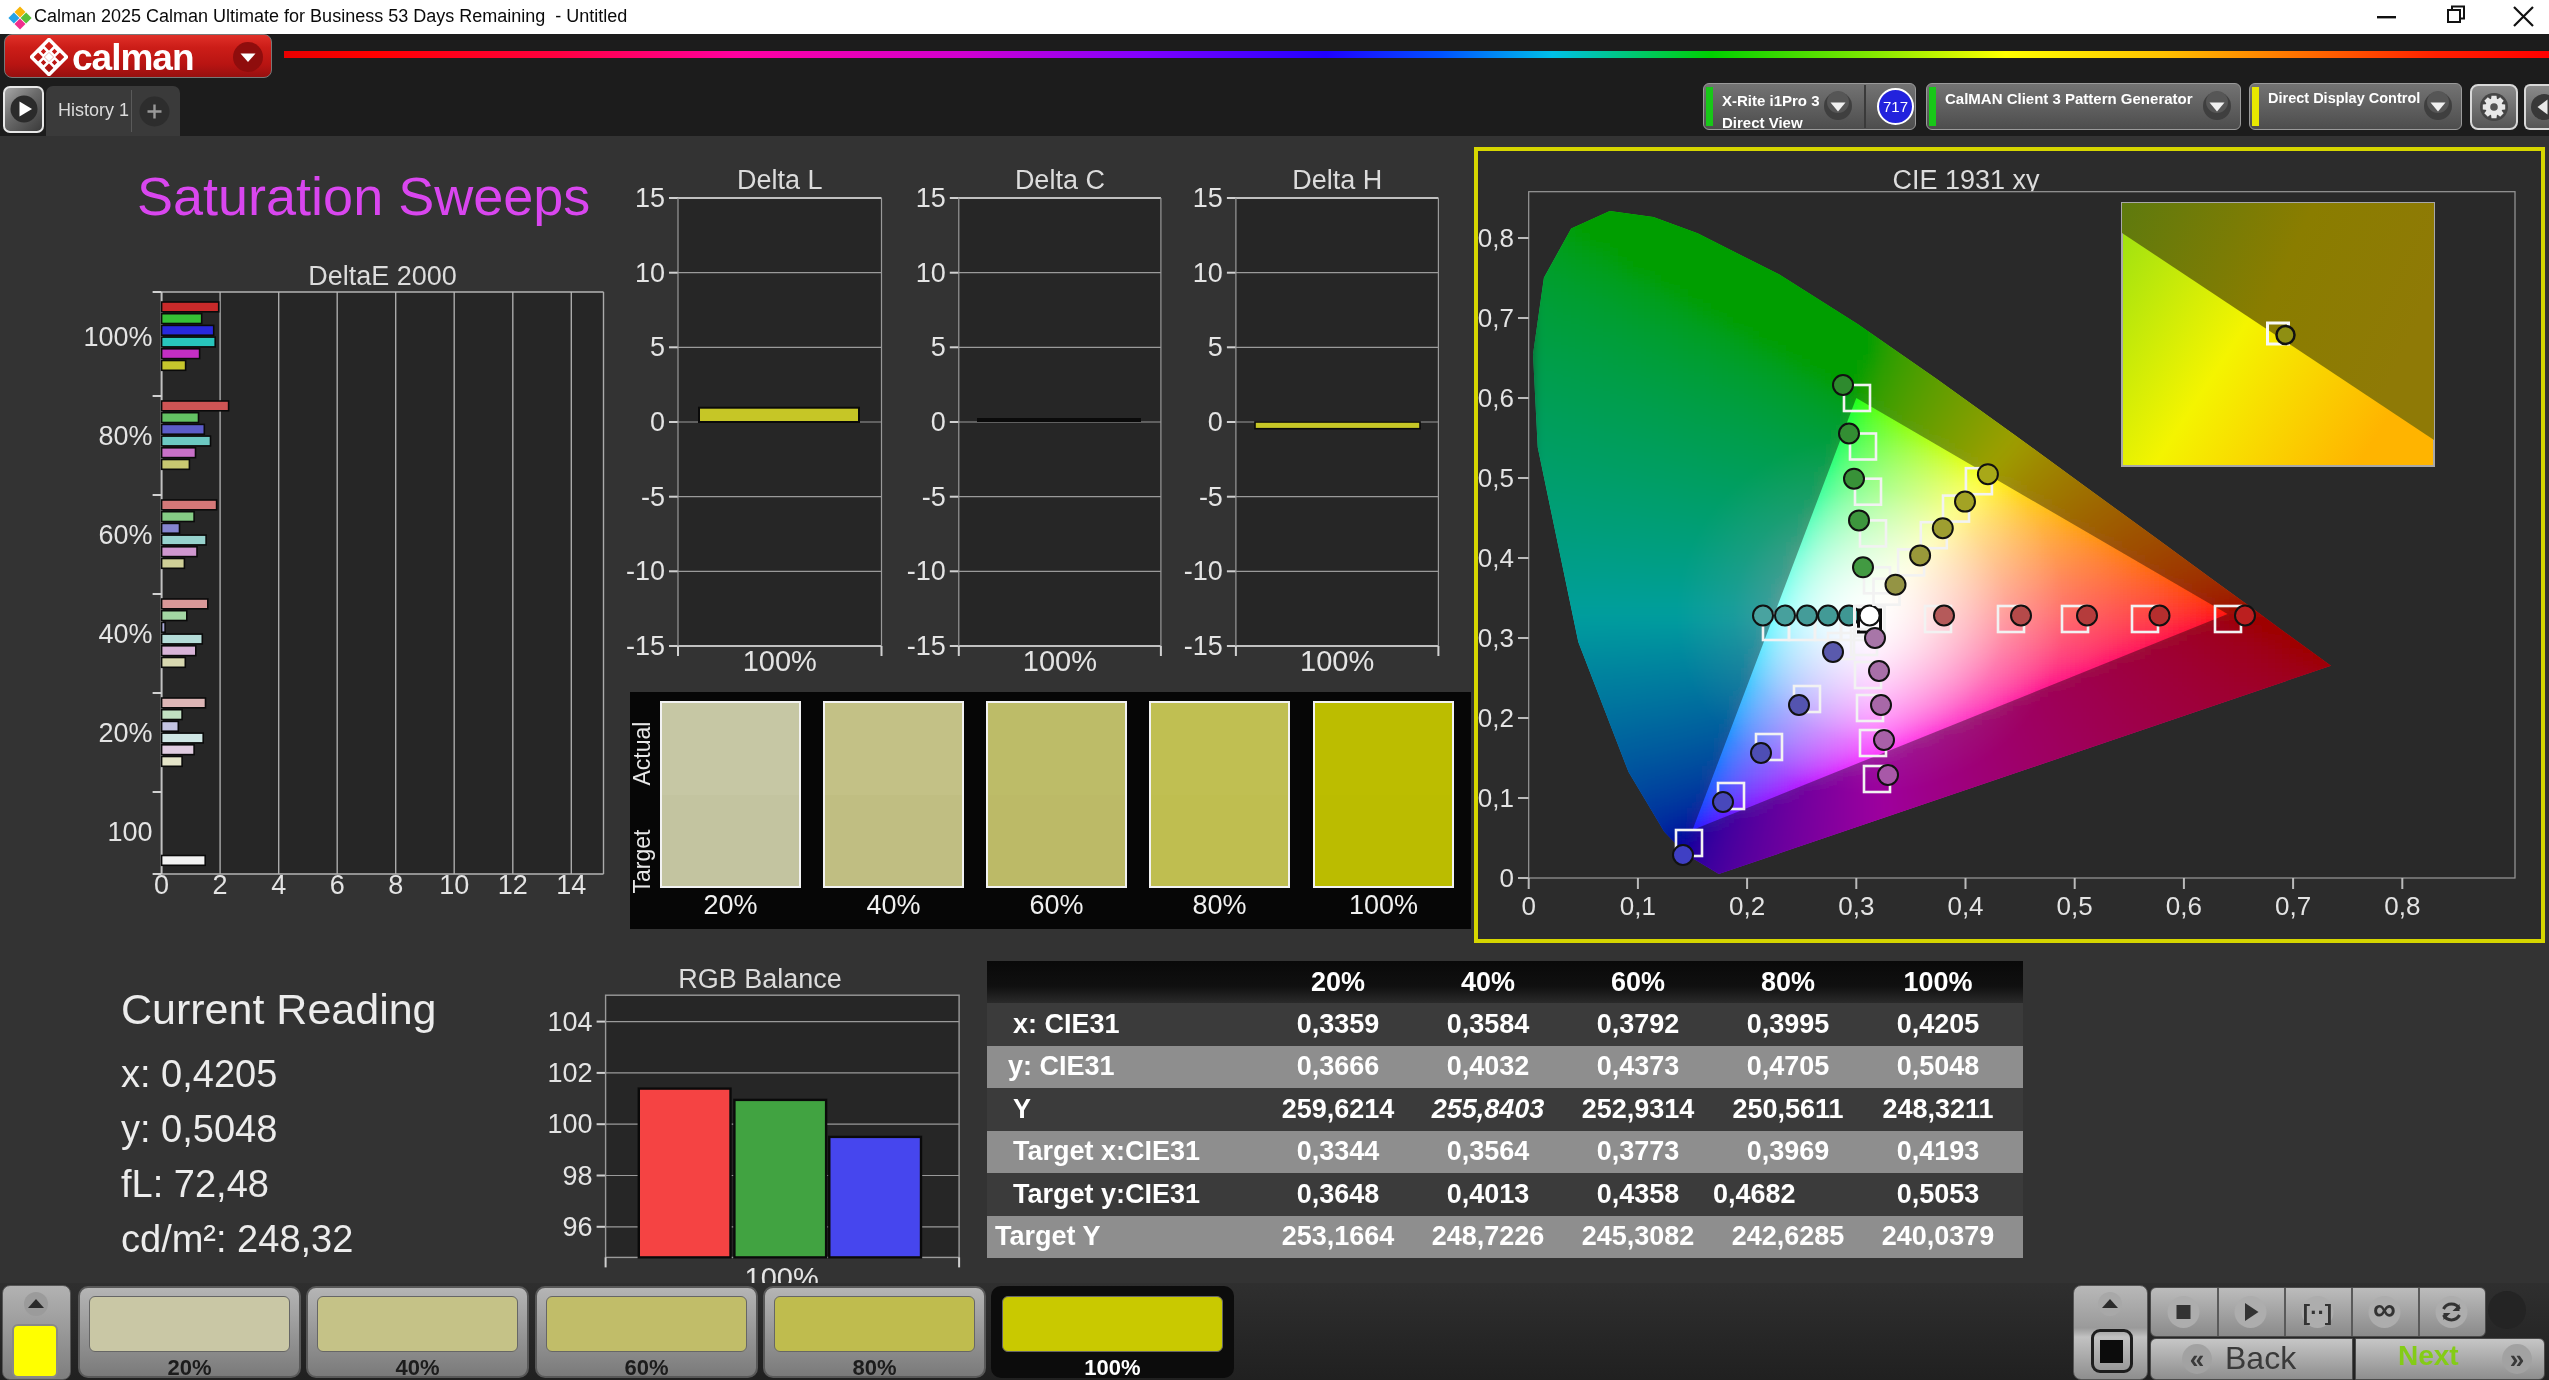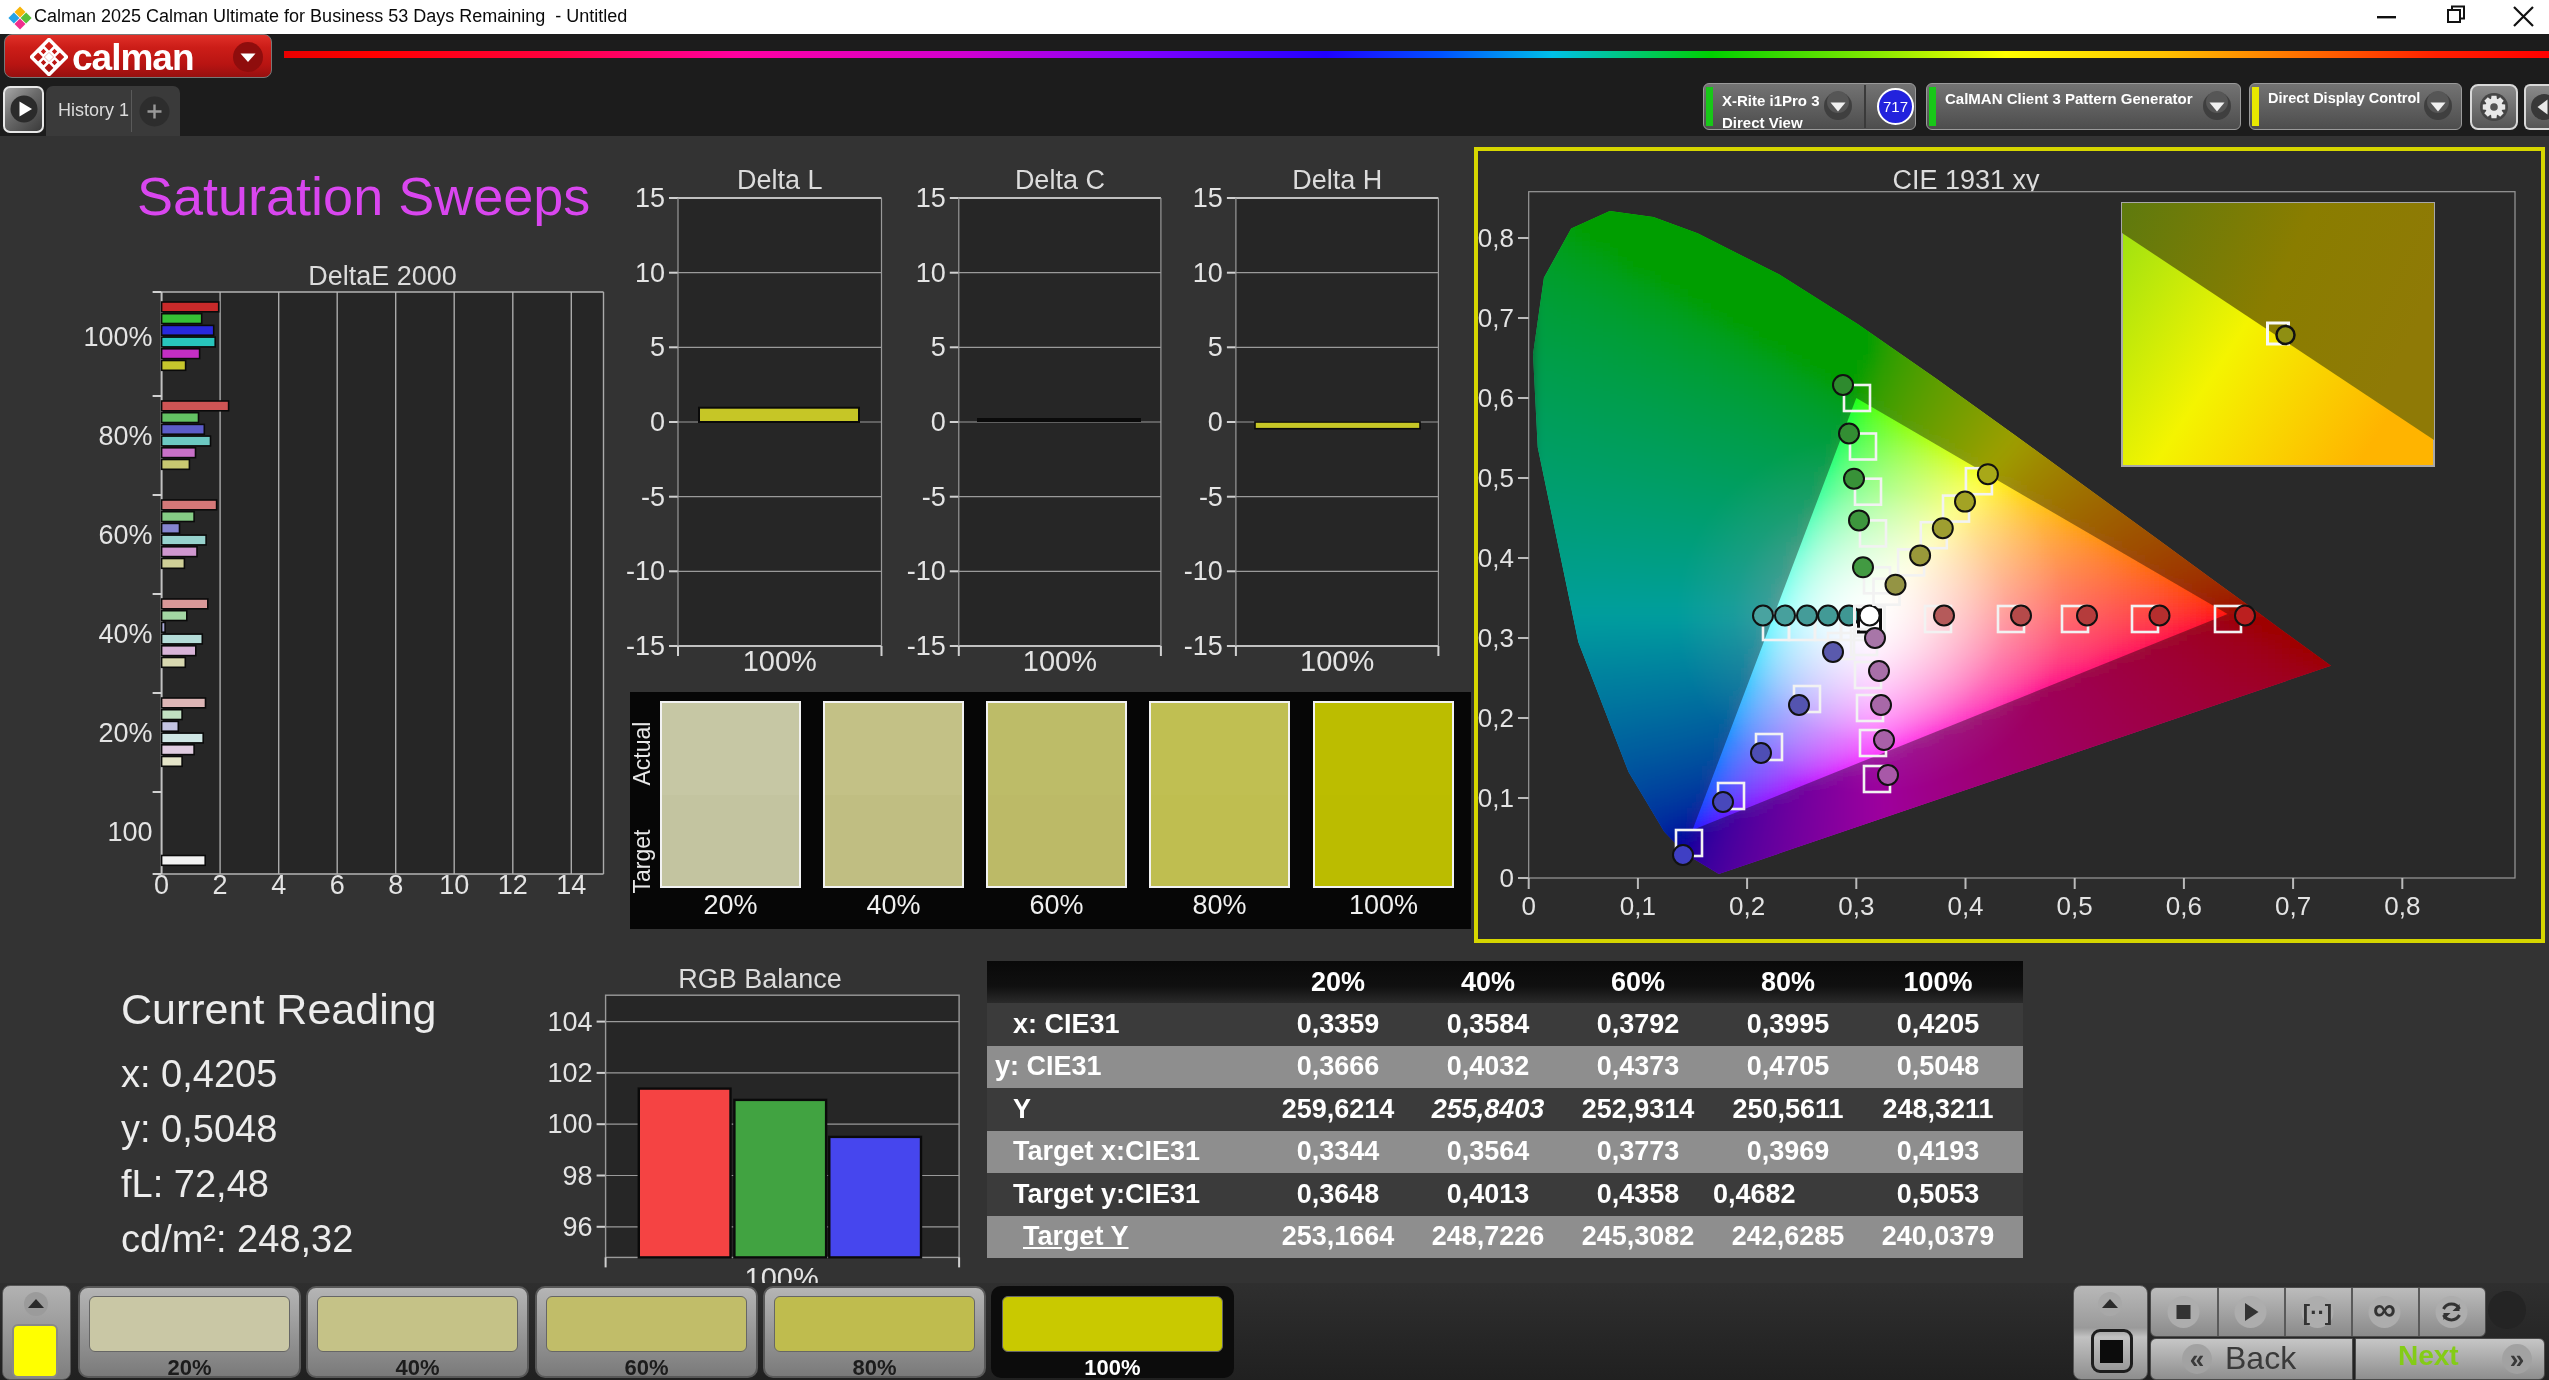--- a/index.html
+++ b/index.html
@@ -2238,21 +2238,21 @@
       </div>
 <div style="height:42.5px;background:#3b3b3b;display:flex;align-items:center;">
         <div style="width:276px;padding-left:26px;box-sizing:border-box;">x: CIE31</div>
         <div style="width:150px;text-align:center;">0,3359</div>
         <div style="width:150px;text-align:center;">0,3584</div>
         <div style="width:150px;text-align:center;">0,3792</div>
         <div style="width:150px;text-align:center;">0,3995</div>
         <div style="width:150px;text-align:center;">0,4205</div>
       </div>
 <div style="height:42.5px;background:#8e8e8e;display:flex;align-items:center;">
-        <div style="width:276px;padding-left:8px;box-sizing:border-box;">y: CIE31</div>
+        <div style="width:276px;padding-left:21px;box-sizing:border-box;">y: CIE31</div>
         <div style="width:150px;text-align:center;">0,3666</div>
         <div style="width:150px;text-align:center;">0,4032</div>
         <div style="width:150px;text-align:center;">0,4373</div>
         <div style="width:150px;text-align:center;">0,4705</div>
         <div style="width:150px;text-align:center;">0,5048</div>
       </div>
 <div style="height:42.5px;background:#3b3b3b;display:flex;align-items:center;">
         <div style="width:276px;padding-left:26px;box-sizing:border-box;">Y</div>
         <div style="width:150px;text-align:center;">259,6214</div>
         <div style="width:150px;text-align:center;font-style:italic;">255,8403</div>
@@ -2270,21 +2270,21 @@
       </div>
 <div style="height:42.5px;background:#3b3b3b;display:flex;align-items:center;">
         <div style="width:276px;padding-left:26px;box-sizing:border-box;">Target y:CIE31</div>
         <div style="width:150px;text-align:center;">0,3648</div>
         <div style="width:150px;text-align:center;">0,4013</div>
         <div style="width:150px;text-align:center;">0,4358</div>
         <div style="width:150px;text-align:left;">0,4682</div>
         <div style="width:150px;text-align:center;">0,5053</div>
       </div>
 <div style="height:42.5px;background:#8e8e8e;display:flex;align-items:center;">
-        <div style="width:276px;padding-left:36px;box-sizing:border-box;text-decoration:underline;">Target Y</div>
+        <div style="width:276px;padding-left:8px;box-sizing:border-box;">Target Y</div>
         <div style="width:150px;text-align:center;">253,1664</div>
         <div style="width:150px;text-align:center;">248,7226</div>
         <div style="width:150px;text-align:center;">245,3082</div>
         <div style="width:150px;text-align:center;">242,6285</div>
         <div style="width:150px;text-align:center;">240,0379</div>
       </div>
 </div>
 <div class="abs" style="left:0;top:1283px;width:2549px;height:97px;background:linear-gradient(to bottom,#2f2f2f,#202020);"></div>
 <div class="abs" style="left:2px;top:1285px;width:69px;height:95px;border-radius:8px;
 background:linear-gradient(to bottom,#b2b2b2,#7e7e7e);border:1px solid #555;box-sizing:border-box;"></div>

